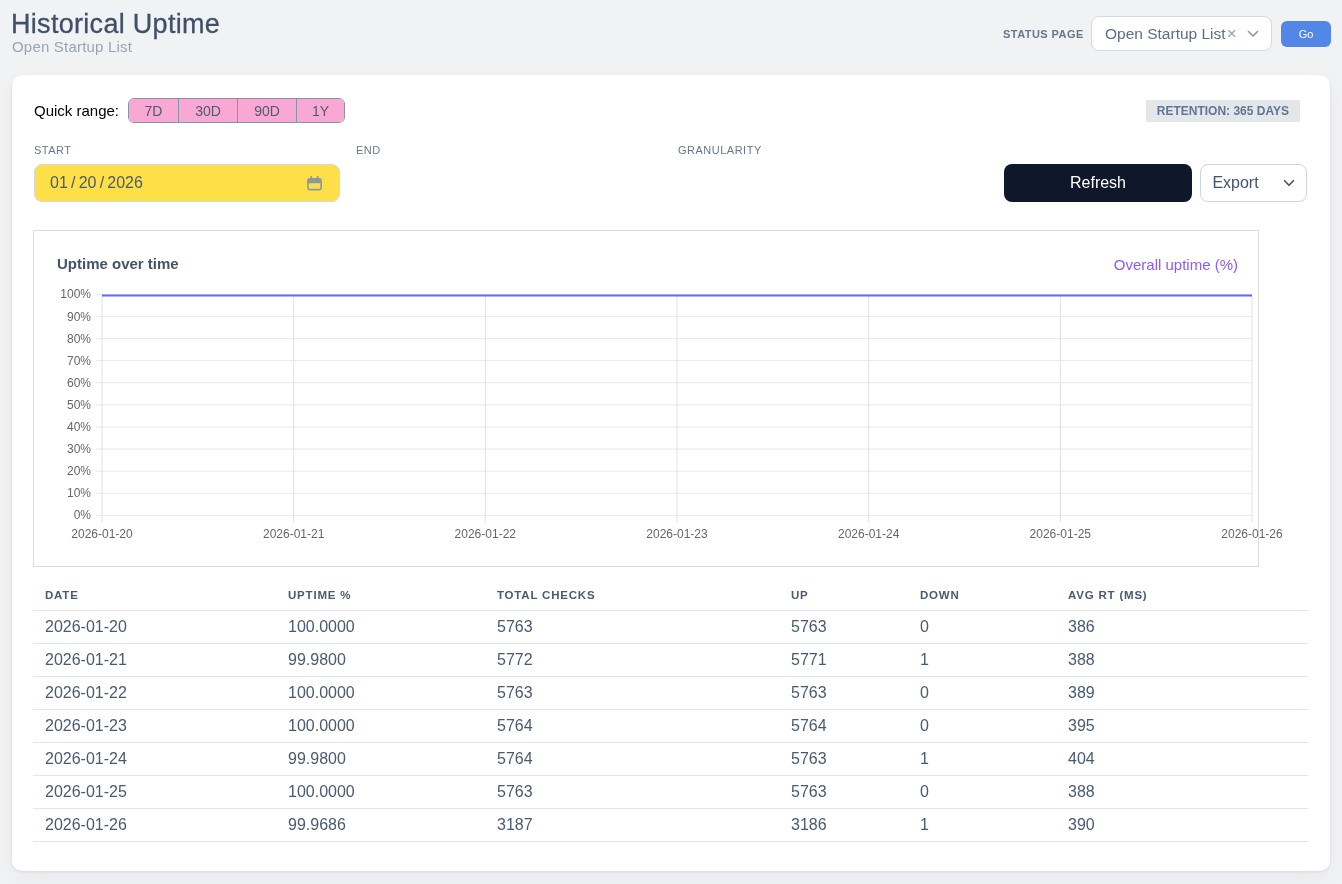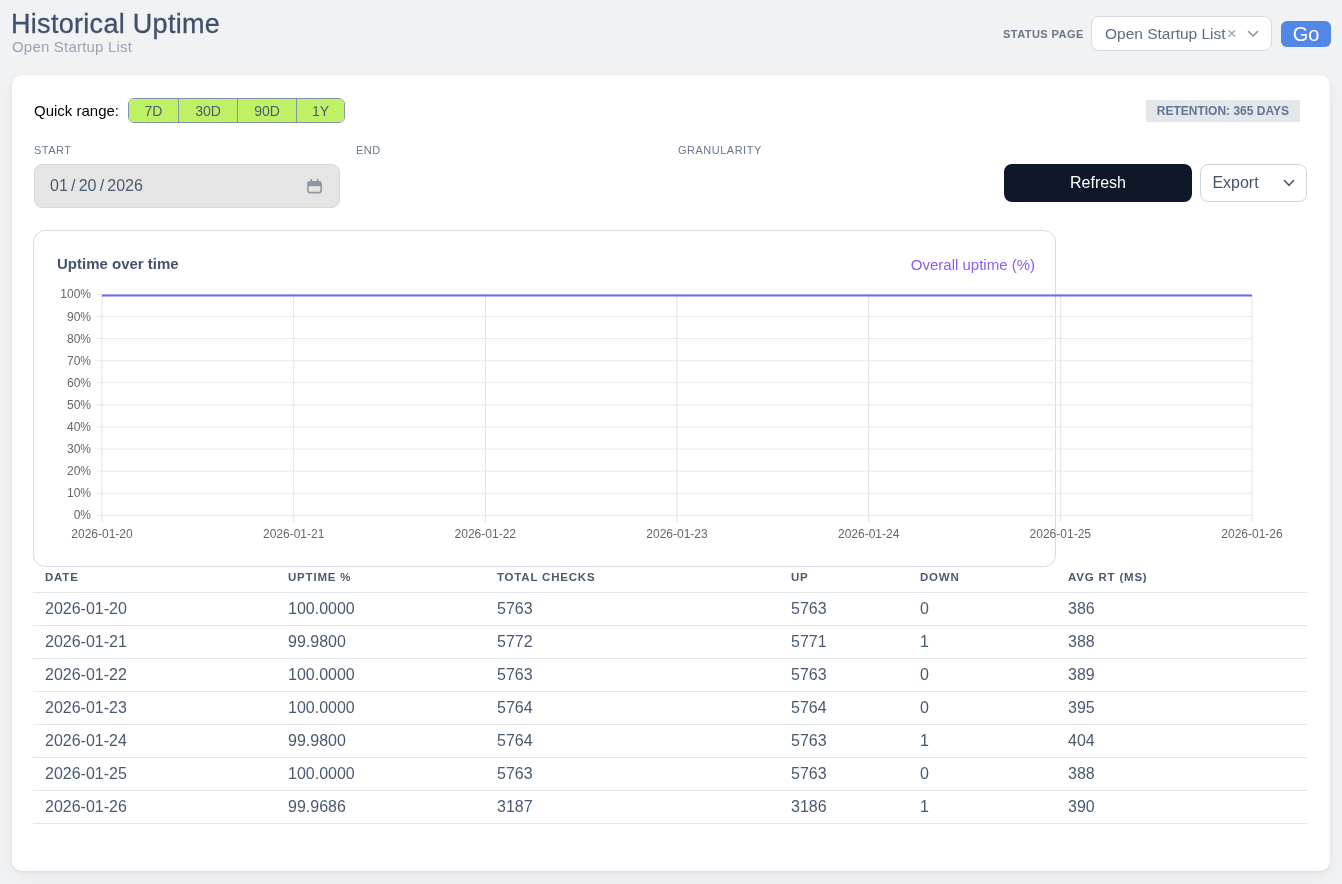--- a/index.html
+++ b/index.html
@@ -10,41 +10,41 @@
   position: relative;
   overflow: hidden;
 }
 .title { position:absolute; left:11px; top:9px; font-size:27px; font-weight:500; color:#40506a; letter-spacing:0.3px; -webkit-text-stroke:0.3px #40506a; }
 .subtitle { position:absolute; left:12px; top:38px; font-size:15px; letter-spacing:0.2px; color:#9aa4b2; }
 .sp-label { position:absolute; left:1003px; top:28px; font-size:11px; color:#6a7789; letter-spacing:0.45px; font-weight:700; }
 .sp-select { position:absolute; left:1091px; top:16px; width:181px; height:35px; background:#fff; border:1px solid #d7dae0; border-radius:8px; display:flex; align-items:center; padding:0 12px 0 13px; }
 .sp-select .txt { font-size:15.5px; color:#5d6e83; }
 .sp-select .x { font-size:17px; color:#9aa3ae; margin-left:1px; }
 .sp-select .chev { margin-left:auto; }
-.go-btn { position:absolute; left:1281px; top:21px; width:50px; height:26px; background:#5287e8; border-radius:6px; color:#fff; font-size:20px; display:flex; align-items:center; justify-content:center; }
+.go-btn { position:absolute; left:1281px; top:21px; width:50px; height:26px; background:#5287e8; border-radius:6px; color:#fff; font-size:11px; display:flex; align-items:center; justify-content:center; }
 
 .card { position:absolute; left:12px; top:75px; width:1318px; height:796px; background:#fff; border-radius:10px; box-shadow:0 1px 3px rgba(16,24,40,.09), 0 8px 24px rgba(16,24,40,.04); }
 
 .quick-label { position:absolute; left:22px; top:27px; font-size:15px; color:#000000; }
 .seg { position:absolute; left:116px; top:23px; height:25px; display:flex; border:1px solid #8495aa; border-radius:6px; overflow:hidden; }
-.seg button { background:#bef264; border:none; border-right:1px solid #8495aa; font-family:inherit; font-size:14px; color:#4b5b71; }
+.seg button { background:#f9a8d4; border:none; border-right:1px solid #8495aa; font-family:inherit; font-size:14px; color:#4b5b71; }
 .seg button:last-child { border-right:none; }
 .badge { position:absolute; right:30px; top:25px; height:21.5px; background:#e4e7ea; border-radius:0; font-size:12px; font-weight:700; letter-spacing:0px; color:#5e7795; display:flex; align-items:center; padding:0 11px; }
 
 .flabel { position:absolute; top:69px; font-size:11px; color:#68788c; letter-spacing:0.5px; font-weight:500; }
-.finput { position:absolute; top:89px; height:44px; background:#e5e5e5; border:1px solid #d5d9e2; border-radius:8px; display:flex; align-items:center; padding:0 17px 0 15px; font-size:16px; color:#4a5a70; }
+.finput { position:absolute; top:89px; height:38px; background:#fde047; border:1px solid #d5d9e2; border-radius:8px; display:flex; align-items:center; padding:0 17px 0 15px; font-size:16px; color:#4a5a70; }
 .finput .cal { margin-left:auto; }
 .refresh-btn { position:absolute; left:992px; top:89px; width:188px; height:38px; background:#0f172a; border:none; border-radius:8px; color:#fff; font-size:16px; font-family:inherit; }
 .export-btn { position:absolute; left:1188px; top:89px; width:107px; height:38px; background:#fff; border:1px solid #cfd4dc; border-radius:8px; color:#44546a; font-size:16px; font-family:inherit; display:flex; align-items:center; justify-content:center; gap:24px; }
 
-.chart-card { position:absolute; left:21px; top:155px; width:1023px; height:337px; border:1px solid #d9dce3; border-radius:12px; }
+.chart-card { position:absolute; left:21px; top:155px; width:1226px; height:337px; border:1px solid #d9dce3; border-radius:0; }
 .chart-title { position:absolute; left:23px; top:23.5px; font-size:15px; font-weight:700; color:#44546a; }
 .chart-rlabel { position:absolute; right:20px; top:24.5px; font-size:15px; color:#8b5cf6; }
 
-.table-wrap { position:absolute; left:21px; top:487px; width:1275px; }
+.table-wrap { position:absolute; left:21px; top:505px; width:1275px; }
 table { border-collapse:collapse; width:1275px; table-layout:fixed; }
 th { height:30px; text-align:left; font-size:11.5px; font-weight:700; letter-spacing:0.8px; color:#4a5a70; padding:0 0 0 12px; border-bottom:1px solid #e3e6ec; vertical-align:middle; }
 td { height:33px; font-size:16px; color:#4a5a70; padding:0 0 0 12px; border-bottom:1px solid #e3e6ec; vertical-align:middle; }
 </style>
 </head>
 <body>
 <div class="title">Historical Uptime</div>
 <div class="subtitle">Open Startup List</div>
 <div class="sp-label">STATUS PAGE</div>
 <div class="sp-select">

